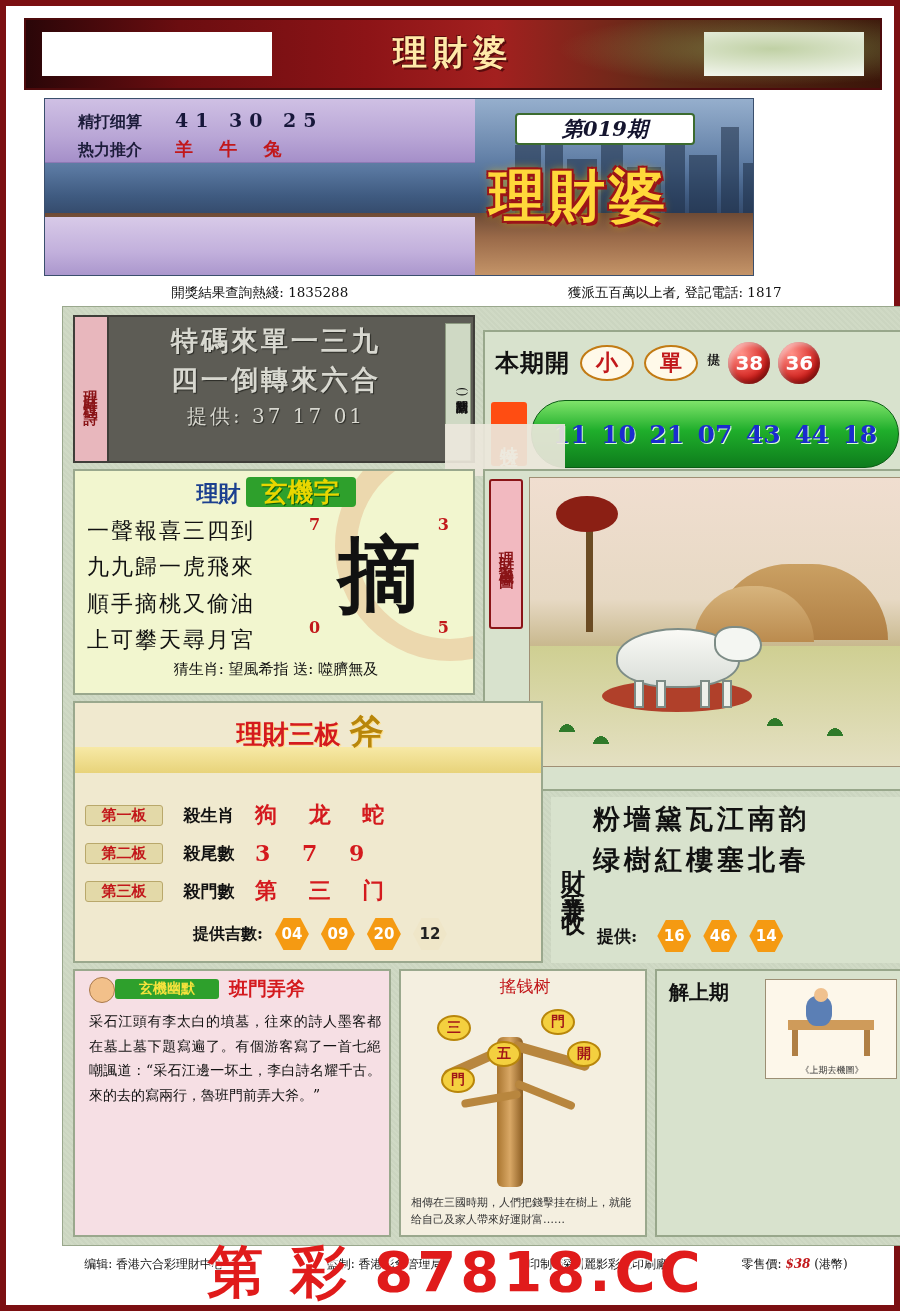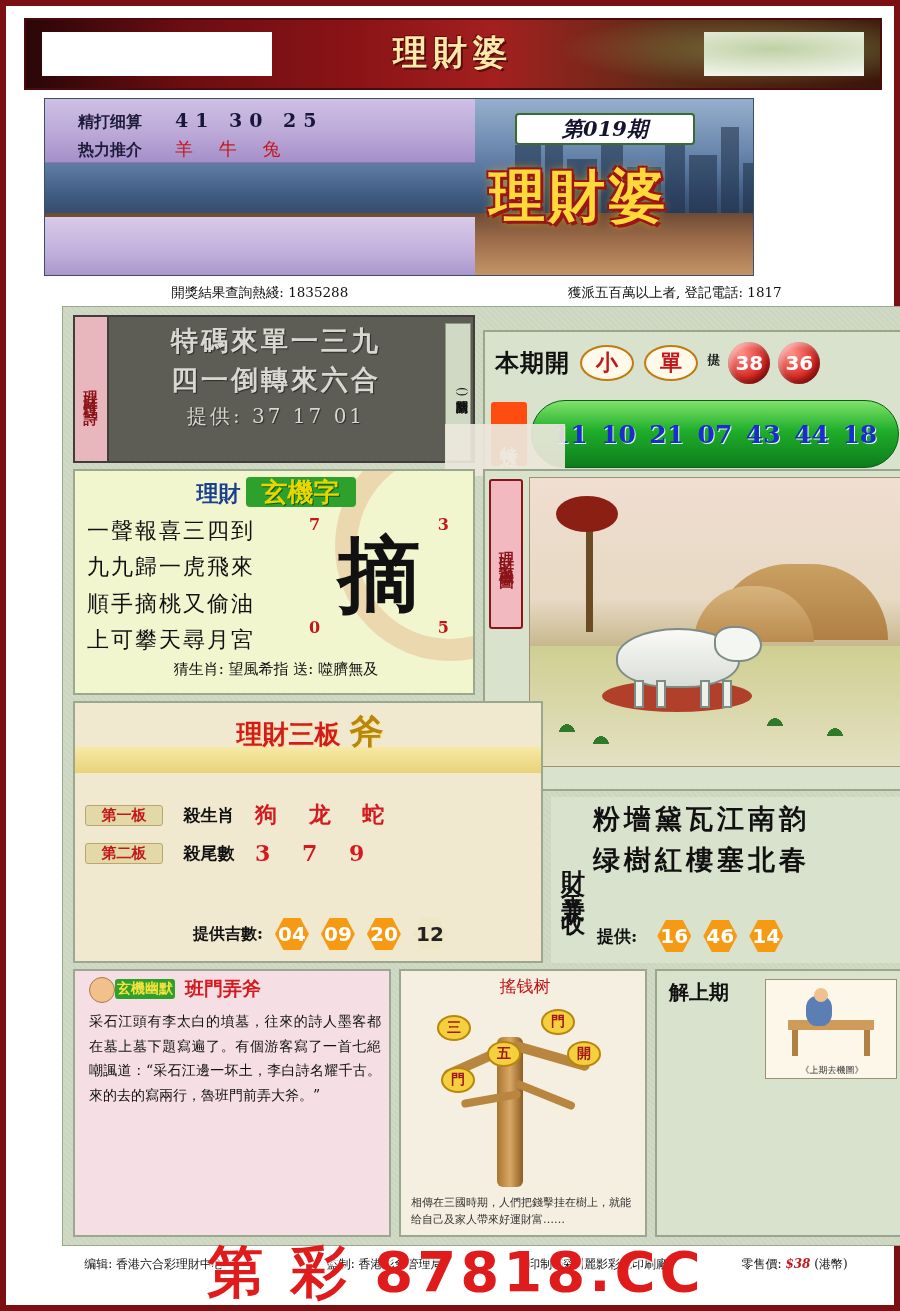--- a/index.html
+++ b/index.html
@@ -72,21 +72,21 @@
     font-size:16px; font-weight:bold; color:#1c1c3a;
   }
   .b-nums {
     display:inline-block;
     font-family:"DejaVu Serif","Liberation Serif",serif;
     font-size:19px; font-weight:bold; color:#17173a; letter-spacing:7px;
   }
   .b-zodiac {
     display:inline-block;
     font-family:"DejaVu Serif","Liberation Serif",serif;
-    font-size:18px; font-weight:normal; color:#c2181b; letter-spacing:10px;
+    font-size:18px; font-weight:bold; color:#c2181b; letter-spacing:10px;
   }
   .issue-box{
     position:absolute; left:470px; top:14px; width:180px; height:32px;
     background:#ffffff; border:2px solid #3c6b2f; border-radius:4px;
     display:flex; align-items:center; justify-content:center;
     font-family:"DejaVu Serif","Liberation Serif",serif;
     font-size:21px; font-style:italic; font-weight:bold; color:#14142e;
   }
   .logo-big{
     position:absolute; right:24px; top:58px; width:300px; height:80px;
@@ -326,21 +326,21 @@
   .lucky-lbl{
     margin-left:118px;
     font-family:"DejaVu Serif","Liberation Serif",serif;
     font-size:16px; font-weight:bold; color:#111;
   }
   .hex{
     width:34px; height:32px; margin-left:12px;
     background:#f59a12; color:#fff;
     display:flex; align-items:center; justify-content:center;
     font-family:"DejaVu Sans","Liberation Sans",sans-serif;
-    font-size:20px; font-weight:bold;
+    font-size:15px; font-weight:bold;
     clip-path: polygon(25% 0, 75% 0, 100% 50%, 75% 100%, 25% 100%, 0 50%);
   }
   .hex.white{ background:#efe6c8; color:#222; }
 
   .couplet-box{
     position:absolute; left:488px; top:490px; width:356px; height:166px;
     background:#d8e2cd;
   }
   .cp-side{
     position:absolute; left:0; top:2px; width:38px; height:160px;
@@ -362,21 +362,21 @@
     font-size:17px; font-weight:bold; color:#111; margin-right:8px;
   }
 
   
   .panel-humor{
     position:absolute; left:10px; top:662px; width:318px; height:268px;
     background:#f6dfe4; border:2px solid #9aa88d; overflow:hidden;
   }
   .humor-head{ position:absolute; left:6px; top:4px; width:306px; height:28px; display:flex; align-items:center; }
   .humor-badge{
-    background:#2ea02c; color:#f5e23c; border-radius:3px; padding:1px 2px;
+    background:#2ea02c; color:#f5e23c; border-radius:3px; padding:1px 24px;
     font-family:"DejaVu Serif","Liberation Serif",serif;
     font-size:14px; font-weight:bold;
   }
   .humor-title{
     margin-left:10px;
     font-family:"DejaVu Serif","Liberation Serif",serif;
     font-size:19px; font-weight:bold; color:#d41a1e;
   }
   .humor-body{
     position:absolute; left:14px; top:38px; width:292px;
@@ -603,20 +603,25 @@
       <div class="board-row" style="top:96px;">
         <span class="bg-tag">第一板</span>
         <span class="bg-name">殺生肖</span>
         <span class="bg-val">狗 龙 蛇</span>
       </div>
       <div class="board-row" style="top:134px;">
         <span class="bg-tag">第二板</span>
         <span class="bg-name">殺尾數</span>
         <span class="bg-val">3 7 9</span>
       </div>
+      <div class="board-row" style="top:172px;">
+        <span class="bg-tag">第三板</span>
+        <span class="bg-name">殺門數</span>
+        <span class="bg-val">第 三 门</span>
+      </div>
 
       <div class="lucky-row">
         <span class="lucky-lbl">提供吉數:</span>
         <span class="hex">04</span>
         <span class="hex">09</span>
         <span class="hex">20</span>
         <span class="hex white">12</span>
       </div>
     </div>
 

